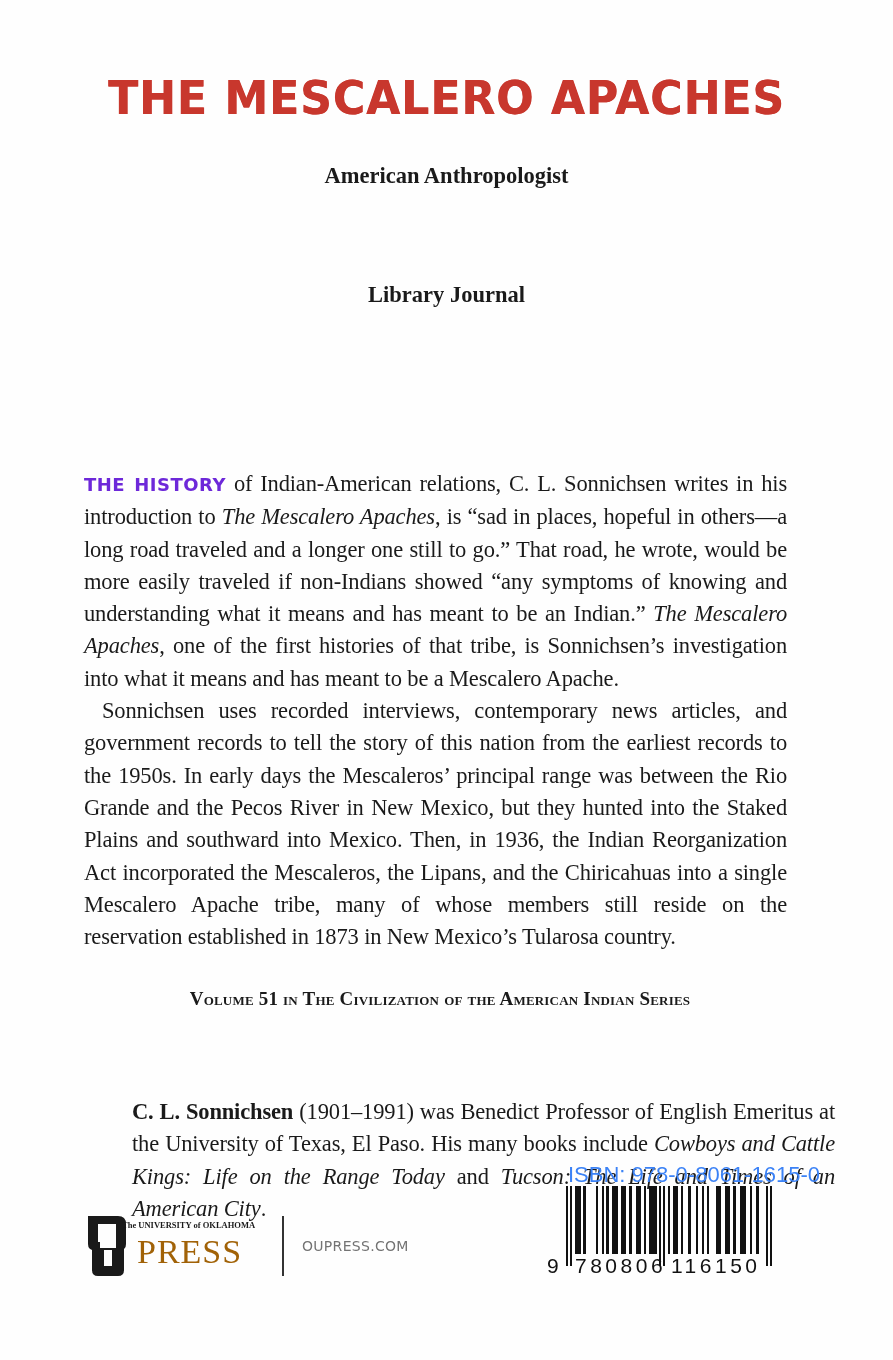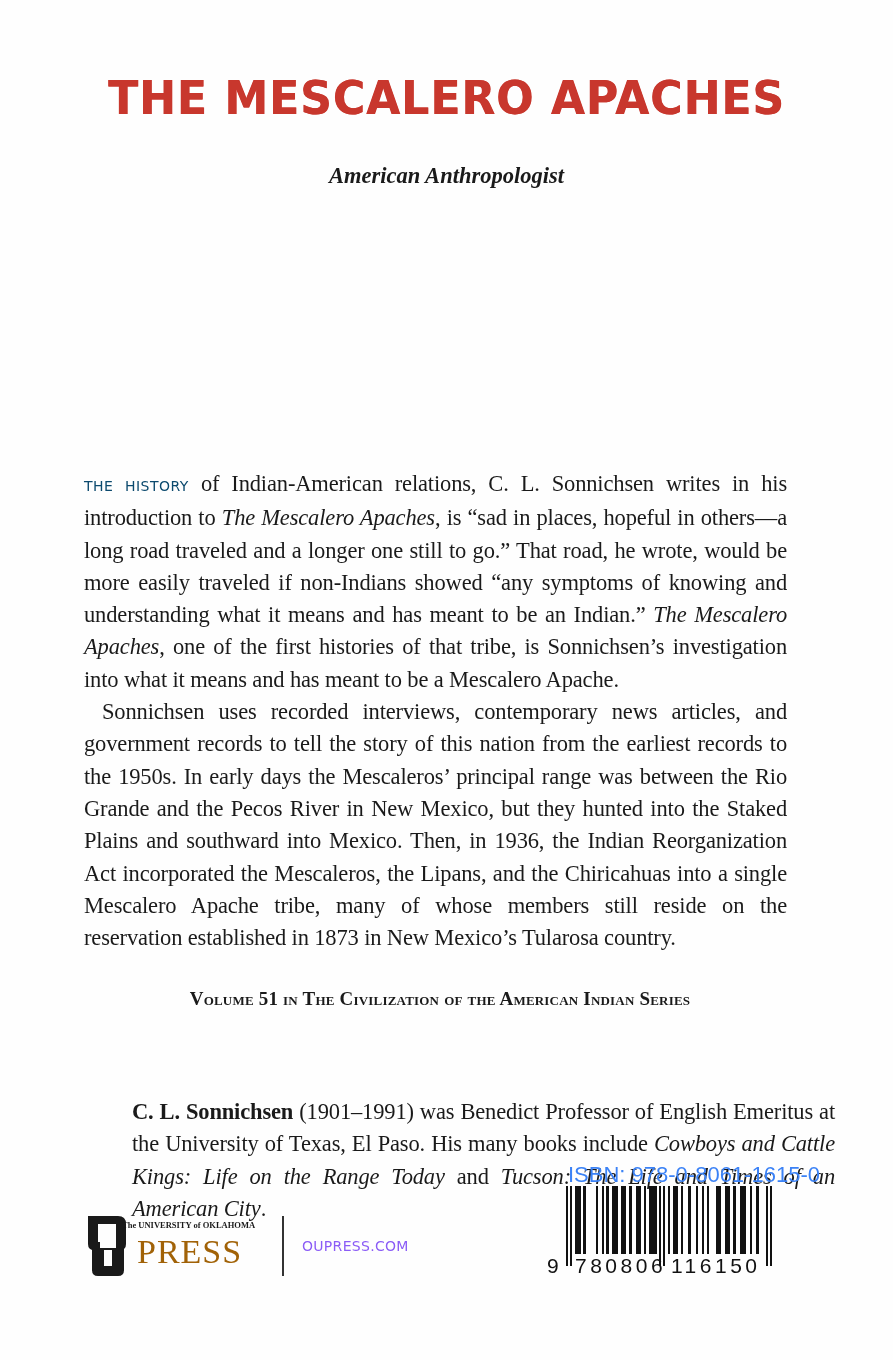--- a/index.html
+++ b/index.html
@@ -10,32 +10,32 @@
   .title {
     position: absolute; left: 0; width: 893px; top: 72px; text-align: center;
     font-family: "DejaVu Sans", "Liberation Sans", sans-serif; font-weight: bold;
     font-size: 44px; letter-spacing: 1px; color: #c8372d;
     transform: scaleY(1.05); text-shadow: 0.5px 0 0 #c8372d;
   }
   .blurb {
     position: absolute; left: 90px; width: 713px; text-align: center;
     font-size: 22.5px; line-height: 32.5px;
   }
-  .blurb .src { font-style: italic; font-weight: bold; display: block; }
+  .blurb .src { font-weight: bold; display: block; }
   #blurb1 { top: 160px; }
   #blurb2 { top: 279px; }
   .body {
     position: absolute; left: 84px; width: 703px; text-align: justify;
     font-size: 22.5px; line-height: 32.3px; letter-spacing: -0.15px;
   }
   .body p { margin: 0; }
   .body p.indent { text-indent: 18px; }
   .lead {
-    font-family: "DejaVu Sans", "Liberation Sans", sans-serif; font-weight: normal;
-    color: #0c4a6e; font-size: 14px; letter-spacing: 0.5px;
+    font-family: "DejaVu Sans", "Liberation Sans", sans-serif; font-weight: bold;
+    color: #6d28d9; font-size: 18px; letter-spacing: 0.5px;
   }
   .it { font-style: italic; }
   #desc { top: 468px; }
   .volume {
     position: absolute; left: 0; width: 880px; top: 988px; text-align: center;
     font-size: 19px; font-weight: bold; font-variant: small-caps; letter-spacing: 0.2px;
   }
   #bio { top: 1096px; margin-left: 48px; }
   .bio-name { font-weight: bold; }
   .logo { position: absolute; left: 84px; top: 1214px; width: 190px; height: 64px; }
@@ -47,21 +47,21 @@
     white-space: nowrap;
   }
   .logo .press {
     position: absolute; left: 53px; top: 16px; font-size: 34px; letter-spacing: 1px; color: #a16207;
     line-height: 44px;
     text-align: right;
   }
   .divider { position: absolute; left: 282px; top: 1216px; width: 1.5px; height: 60px; background: #333; }
   .url {
     position: absolute; left: 302px; top: 1238px; font-family: "DejaVu Sans", "Liberation Sans", sans-serif;
-    font-size: 14px; letter-spacing: 0.3px; color: #8b5cf6;
+    font-size: 14px; letter-spacing: 0.3px; color: #737373;
   }
   .isbn-label {
     position: absolute; left: 568px; top: 1162px; font-family: "Liberation Sans", sans-serif;
     font-size: 22px; color: #3b82f6;
   }
   .barcode { position: absolute; left: 566px; top: 1186px; width: 206px; height: 80px; }
   .bar-digits {
     position: absolute; top: 1254px; font-family: "Liberation Sans", sans-serif; font-size: 21px; color: #111;
     letter-spacing: 3.5px;
   }
@@ -69,20 +69,21 @@
 </head>
 <body>
 
 <div class="title">THE MESCALERO APACHES</div>
 
 <div class="blurb" id="blurb1">
   <span class="src">American Anthropologist</span>
 </div>
 
 <div class="blurb" id="blurb2">
+  <span class="src">Library Journal</span>
 </div>
 
 <div class="body" id="desc">
   <p><span class="lead">THE HISTORY</span><span> of Indian-American relations, C. L. Sonnichsen writes in his introduction to </span><span class="it">The Mescalero Apaches</span><span>, is “sad in places, hopeful in others—a long road traveled and a longer one still to go.” That road, he wrote, would be more easily traveled if non-Indians showed “any symptoms of knowing and understanding what it means and has meant to be an Indian.” </span><span class="it">The Mescalero Apaches</span><span>, one of the first histories of that tribe, is Sonnichsen’s investigation into what it means and has meant to be a Mescalero Apache.</span></p>
   <p class="indent">Sonnichsen uses recorded interviews, contemporary news articles, and government records to tell the story of this nation from the earliest records to the 1950s. In early days the Mescaleros’ principal range was between the Rio Grande and the Pecos River in New Mexico, but they hunted into the Staked Plains and southward into Mexico. Then, in 1936, the Indian Reorganization Act incorporated the Mescaleros, the Lipans, and the Chiricahuas into a single Mescalero Apache tribe, many of whose members still reside on the reservation established in 1873 in New Mexico’s Tularosa country.</p>
 </div>
 
 <div class="volume">Volume 51 in The Civilization of the American Indian Series</div>
 
 <div class="body" id="bio">

